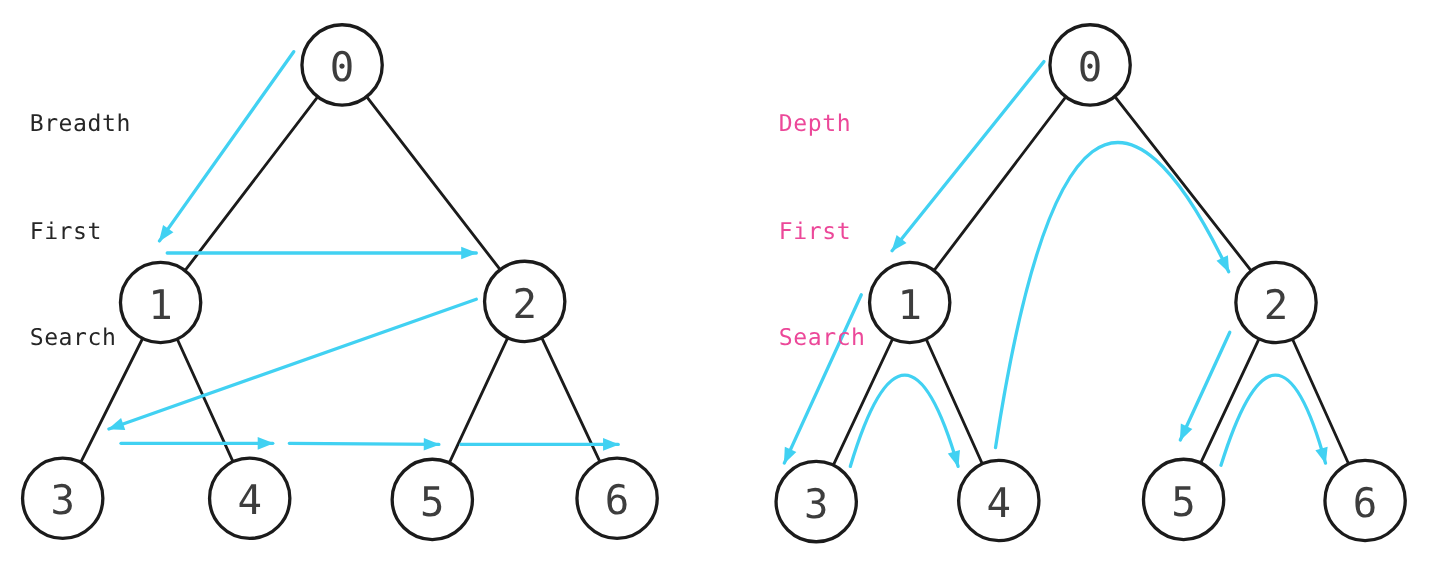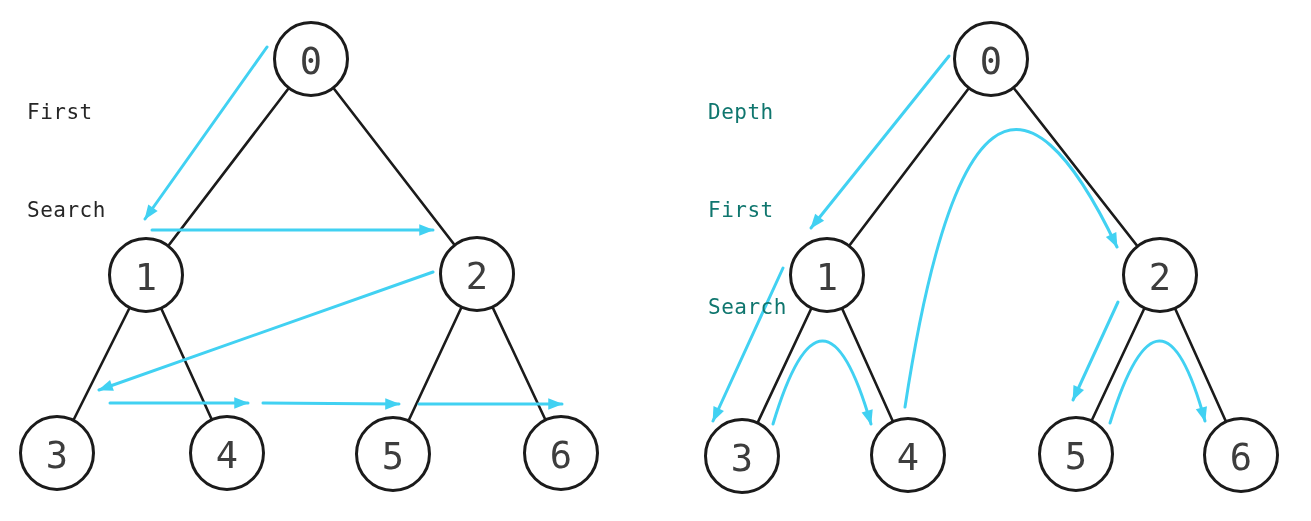--- a/index.html
+++ b/index.html
@@ -117,22 +117,23 @@
         <path d="M949,56 L811,228" fill="none" stroke="#41d1f2" stroke-width="3" stroke-linecap="round" marker-end="url(#arrowhead)"></path>
         <path d="M783,268 L713,421" fill="none" stroke="#41d1f2" stroke-width="3" stroke-linecap="round" marker-end="url(#arrowhead)"></path>
         <path d="M773,424 Q823,258 871,424" fill="none" stroke="#41d1f2" stroke-width="3" stroke-linecap="round" marker-end="url(#arrowhead)"></path>
         <path d="M905,407 Q975,-51 1117,247" fill="none" stroke="#41d1f2" stroke-width="3" stroke-linecap="round" marker-end="url(#arrowhead)"></path>
         <path d="M1118,302 L1073,400" fill="none" stroke="#41d1f2" stroke-width="3" stroke-linecap="round" marker-end="url(#arrowhead)"></path>
         <path d="M1110,423 Q1161,260 1205,421" fill="none" stroke="#41d1f2" stroke-width="3" stroke-linecap="round" marker-end="url(#arrowhead)"></path>
       </g>
     </svg>
 
   <div class="panel-title" id="title-0" style="left: 27px; top: 31px; color: rgb(38, 38, 38);">
+    <div class="title-line">Breadth</div>
     <div class="title-line">First</div>
     <div class="title-line">Search</div>
   </div>
 
-  <div class="panel-title" id="title-1" style="left: 708px; top: 31px; color: #0f766e;">
+  <div class="panel-title" id="title-1" style="left: 708px; top: 31px; color: #ec4899;">
     <div class="title-line">Depth</div>
     <div class="title-line">First</div>
     <div class="title-line">Search</div>
   </div>
 </div>
 
 </body></html>

